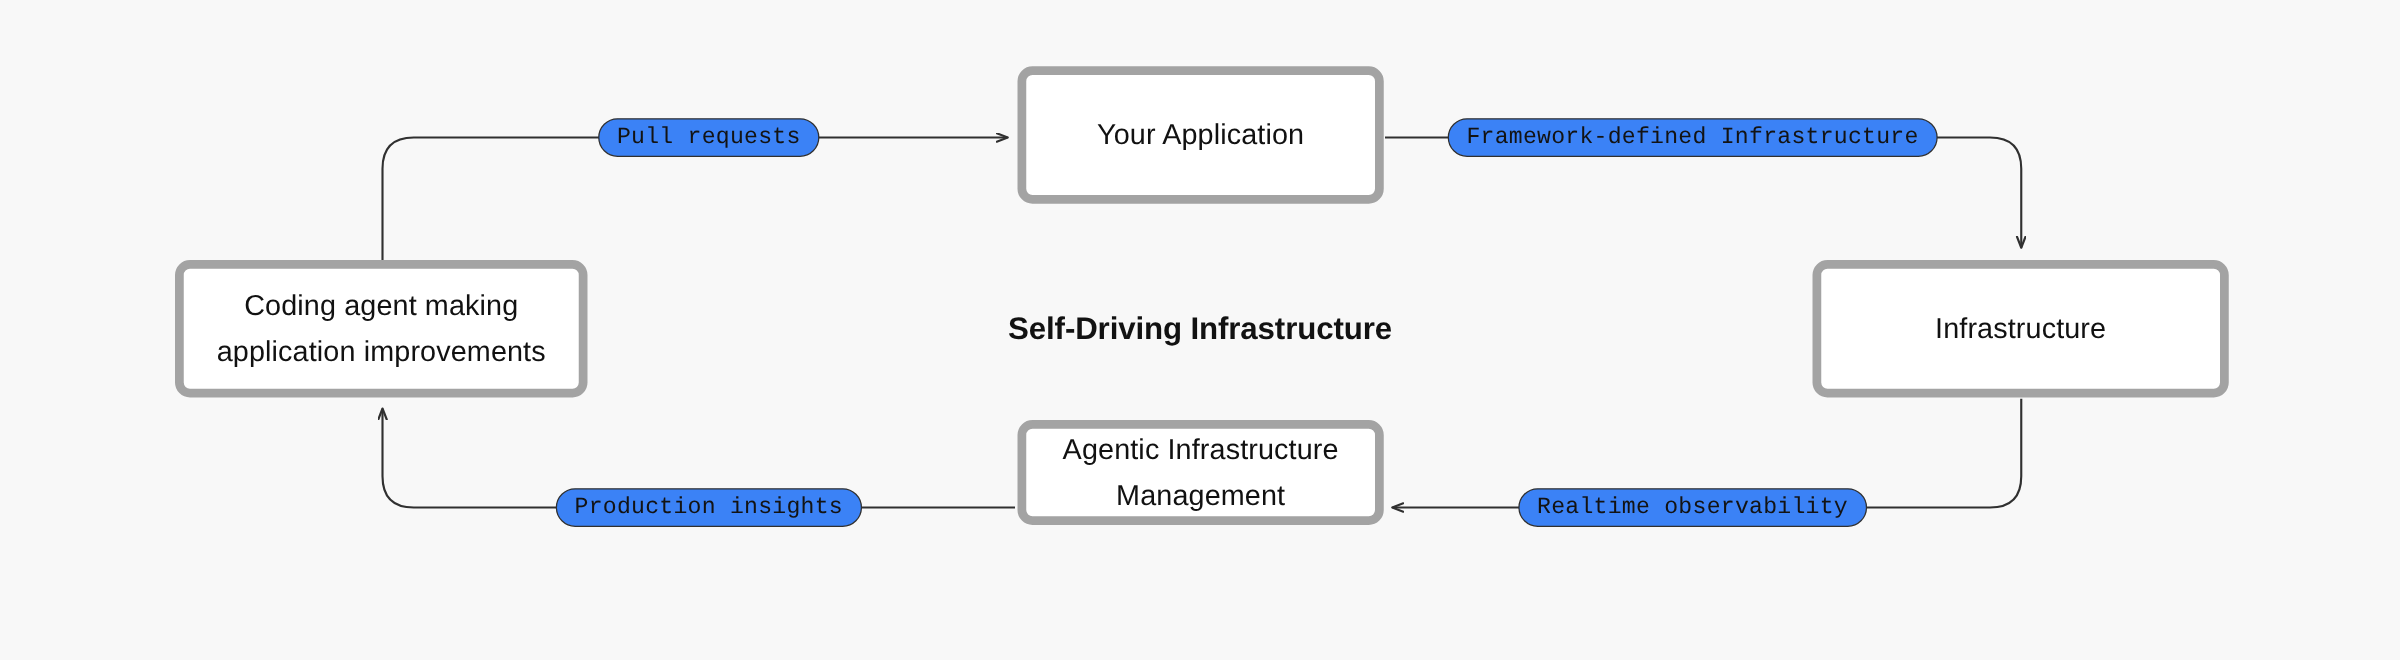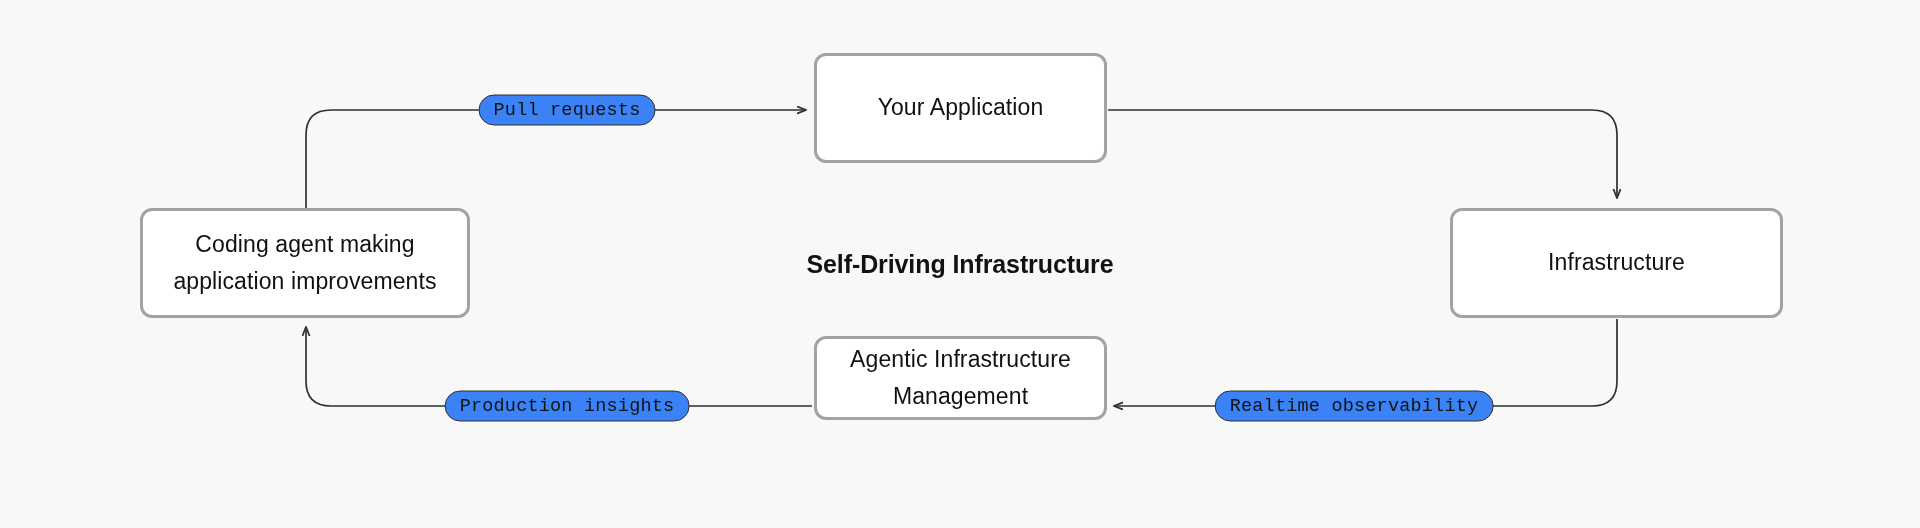--- a/index.html
+++ b/index.html
@@ -25,21 +25,21 @@
     left: 0;
     top: 0;
     width: 1920px;
     height: 528px;
     pointer-events: none;
   }
   .node {
     position: absolute;
     box-sizing: border-box;
     background: #ffffff;
-    border: 3px solid #a3a3a3;
+    border: 7px solid #a3a3a3;
     border-radius: 12px;
     display: flex;
     align-items: center;
     justify-content: center;
     text-align: center;
     color: #111111;
     font-family: "Liberation Sans", sans-serif;
     font-size: 23px;
     line-height: 1.62;
     letter-spacing: 0.1px;
@@ -119,20 +119,23 @@
 
   <div class="node" style="left:814px; top:336px; width:293px; height:84px;">
     <span class="node-text">Agentic Infrastructure
 Management</span>
   </div>
 
   <div class="edge-label" style="left:567px; top:110px;">
     <span>Pull requests</span>
   </div>
 
+  <div class="edge-label" style="left:1354px; top:110px;">
+    <span>Framework-defined Infrastructure</span>
+  </div>
 
   <div class="edge-label" style="left:1354px; top:406px;">
     <span>Realtime observability</span>
   </div>
 
   <div class="edge-label" style="left:567px; top:406px;">
     <span>Production insights</span>
   </div>
 
   <div class="center-title" style="left:960px; top:264px;">

